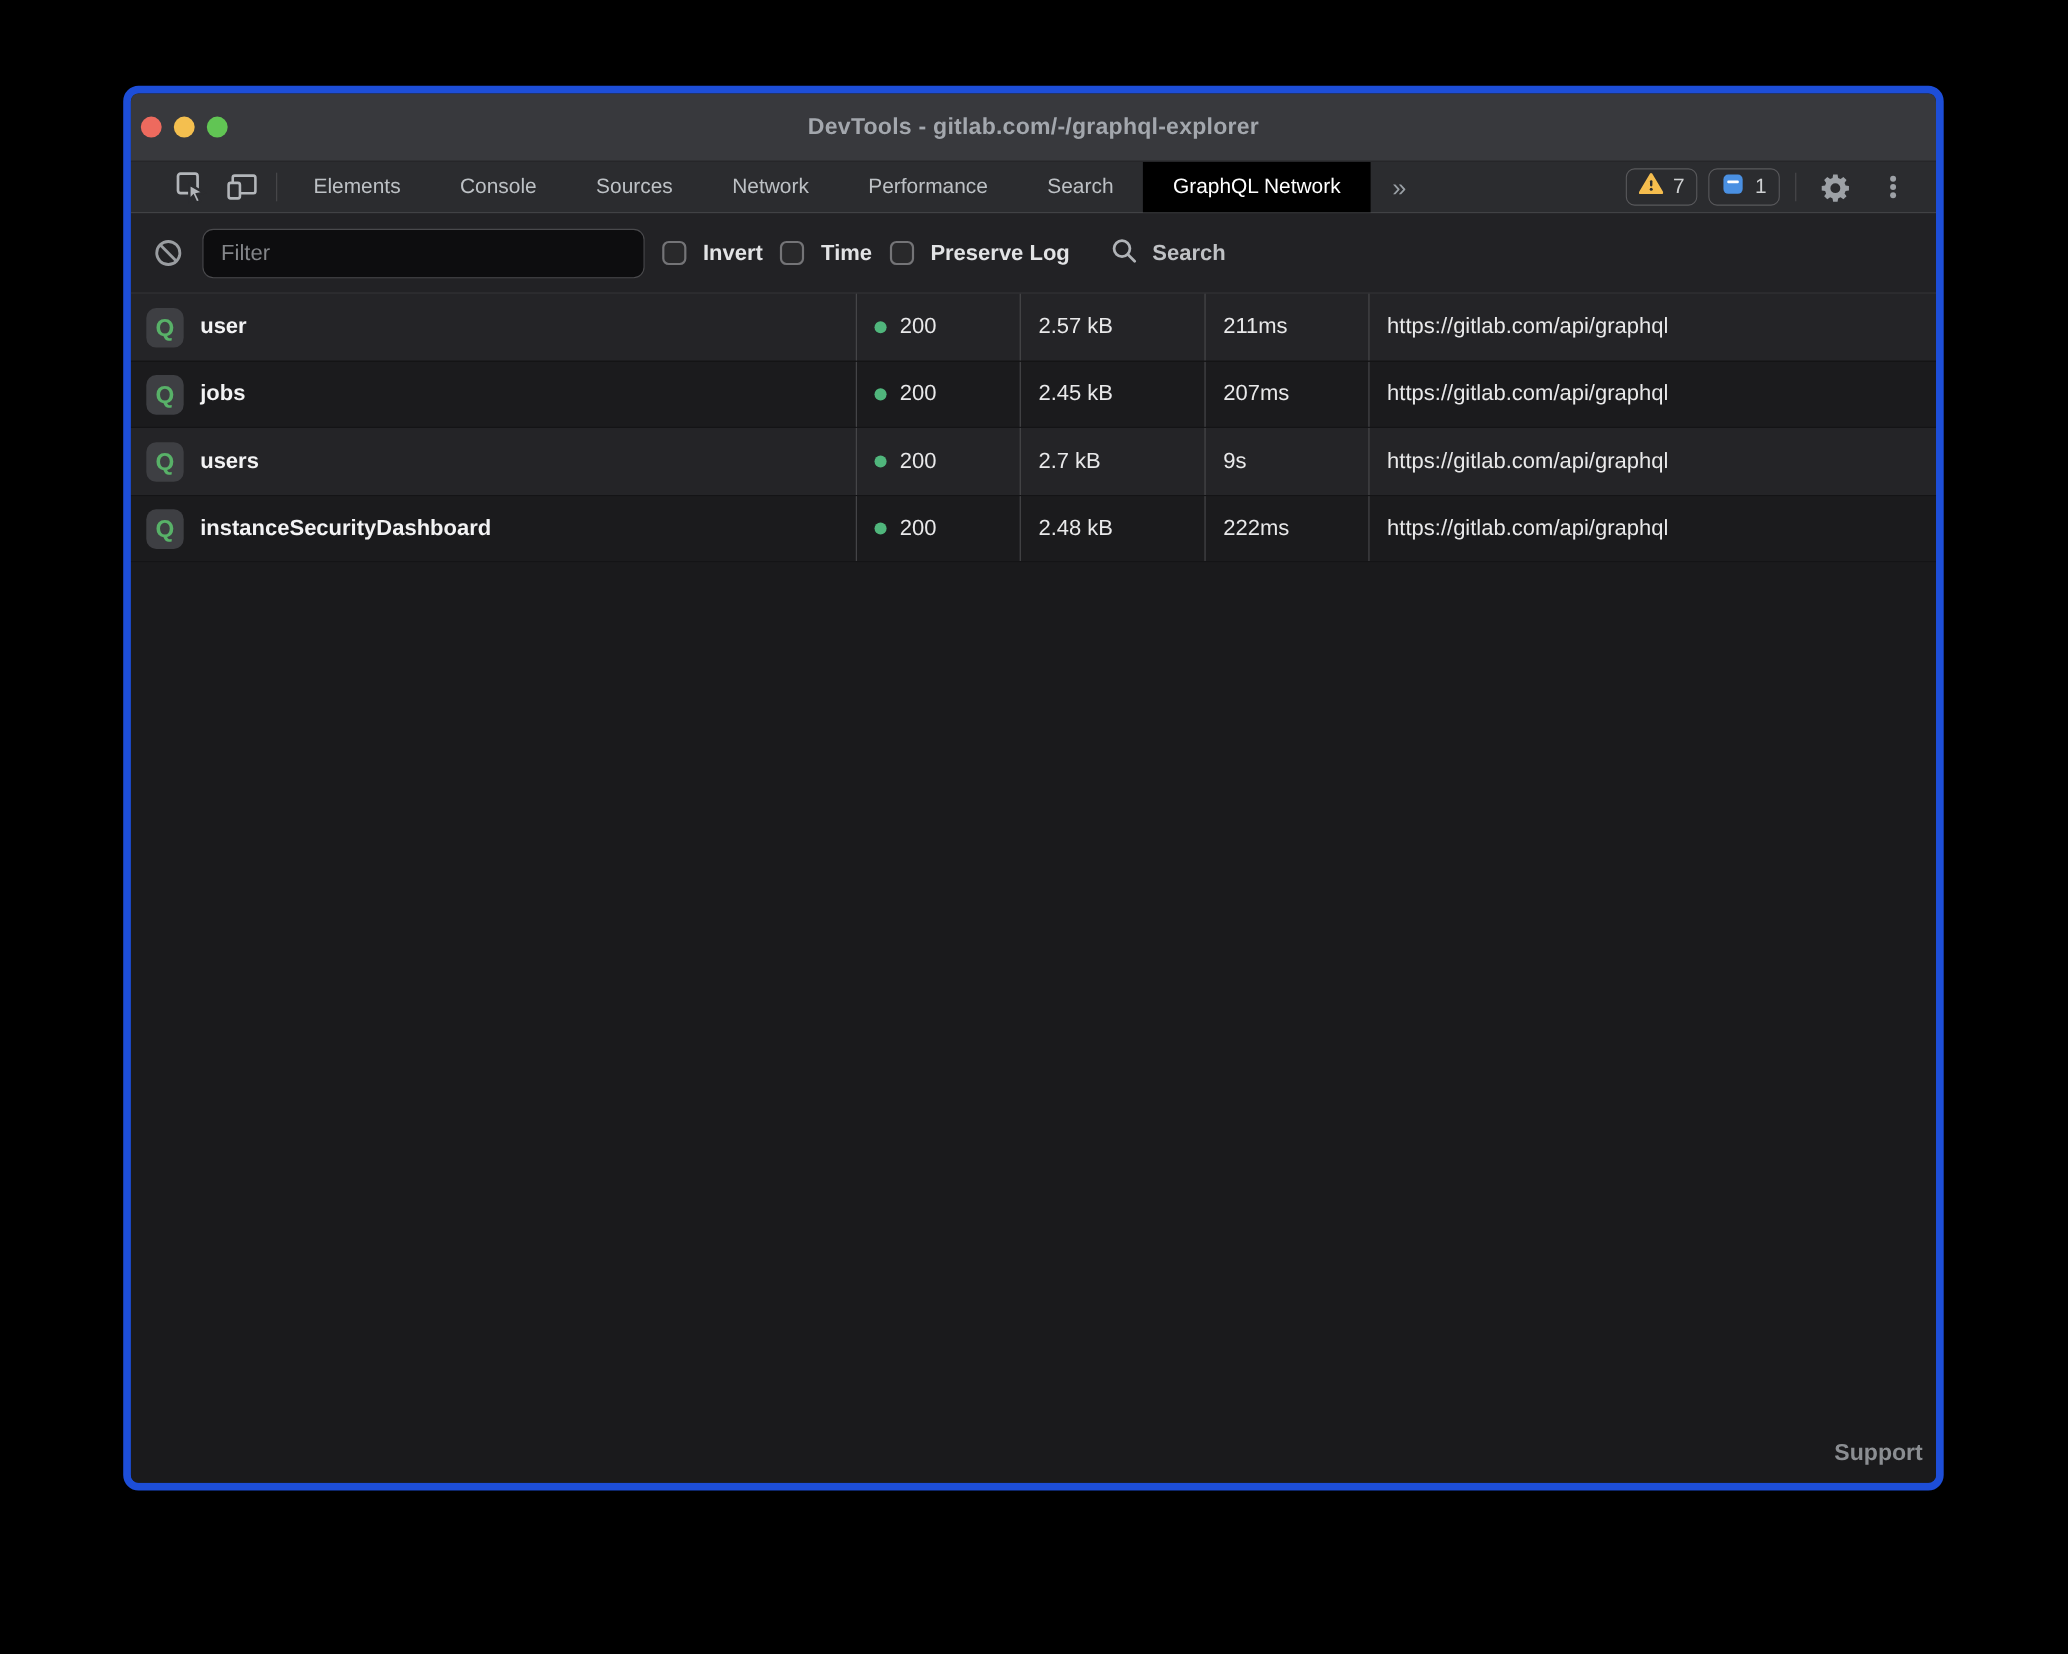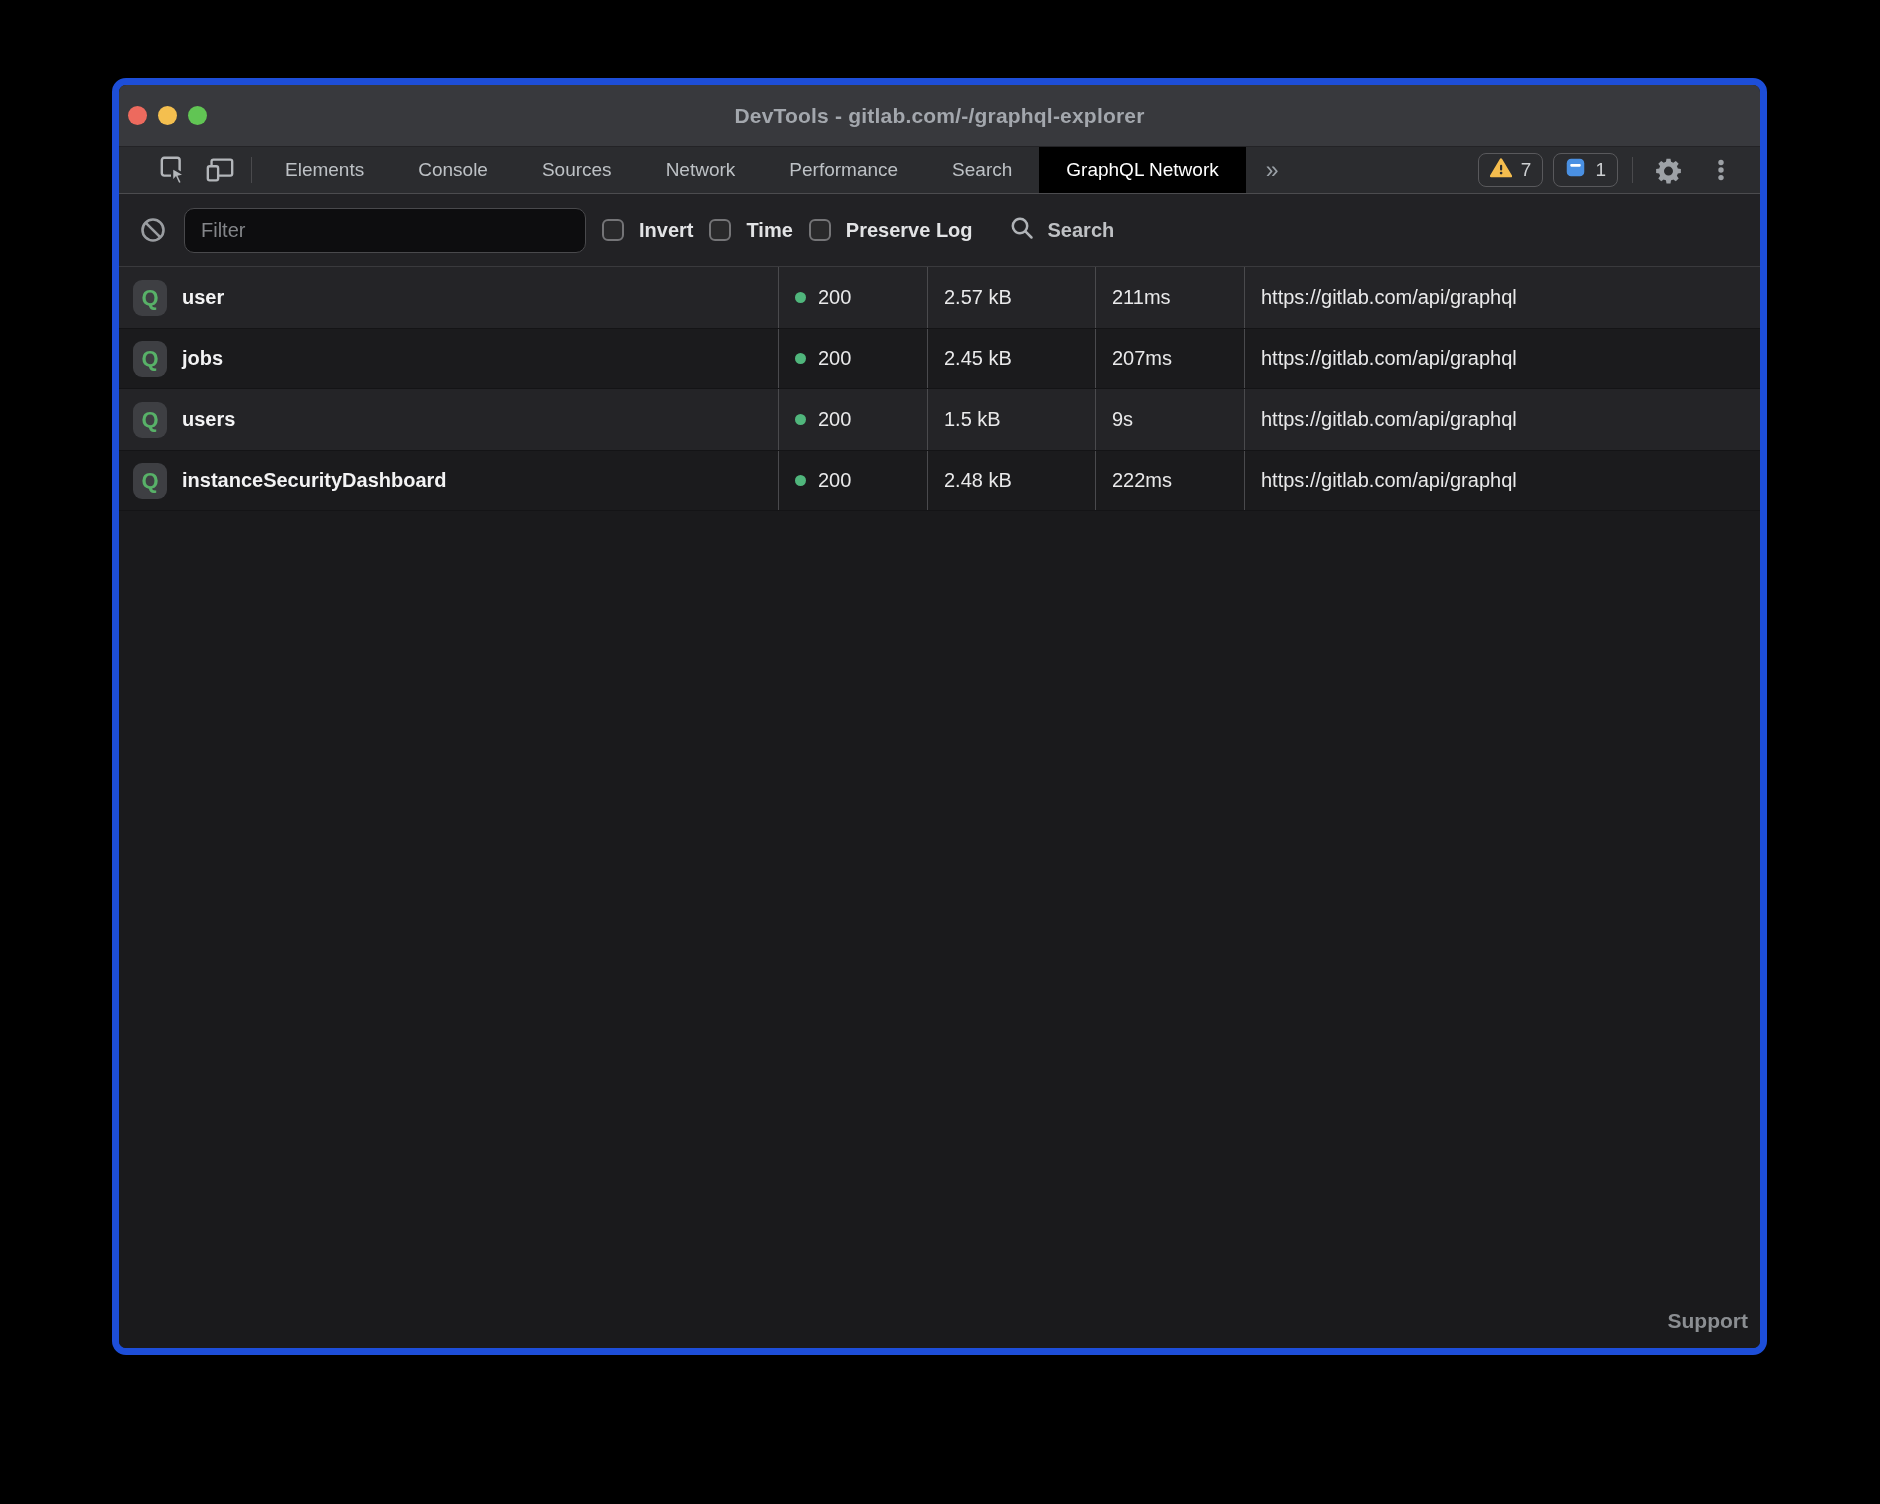--- a/index.html
+++ b/index.html
@@ -247,21 +247,21 @@
   <div class="row odd">
     <div class="col c-query">
       <div class="qbadge">Q</div>
       <span class="req-name">users</span>
     </div>
     <div class="col c-status">
       <span class="dot"></span>
       <span>200</span>
     </div>
     <div class="col c-size">
-        <span>1.5 kB</span>
+        <span>2.7 kB</span>
       </div>
     <div class="col c-time">
         <span>9s</span>
       </div>
     <div class="col c-url">
         <span>https://gitlab.com/api/graphql</span>
       </div>
   </div>
 
   <div class="row even">

